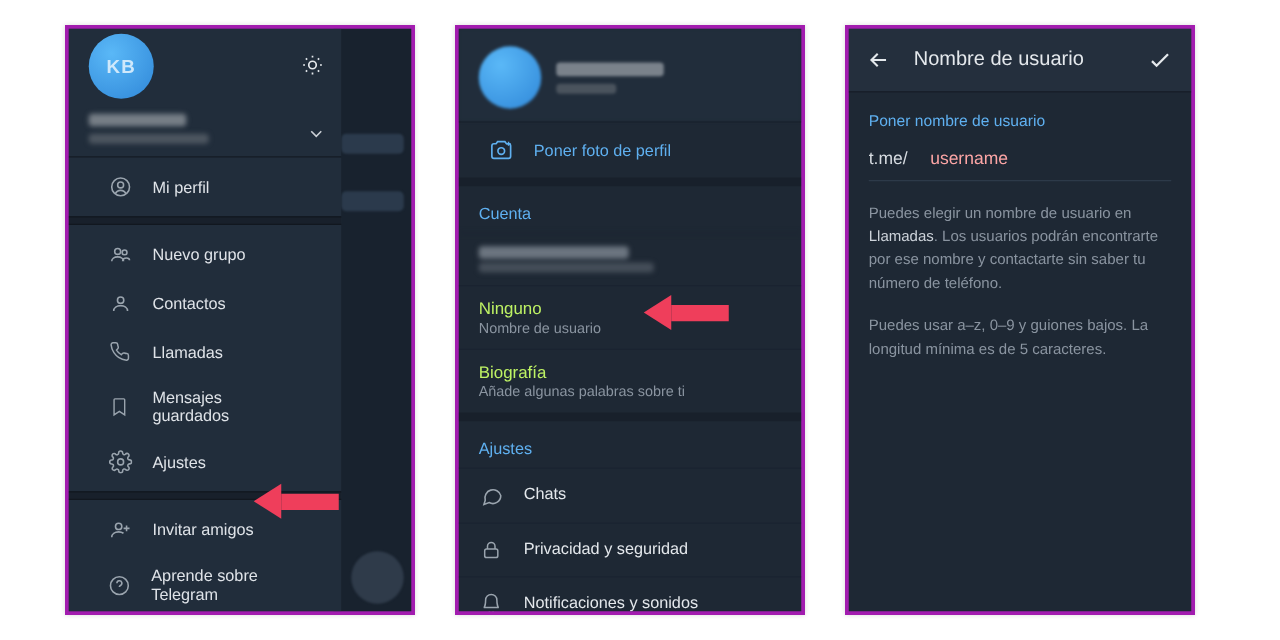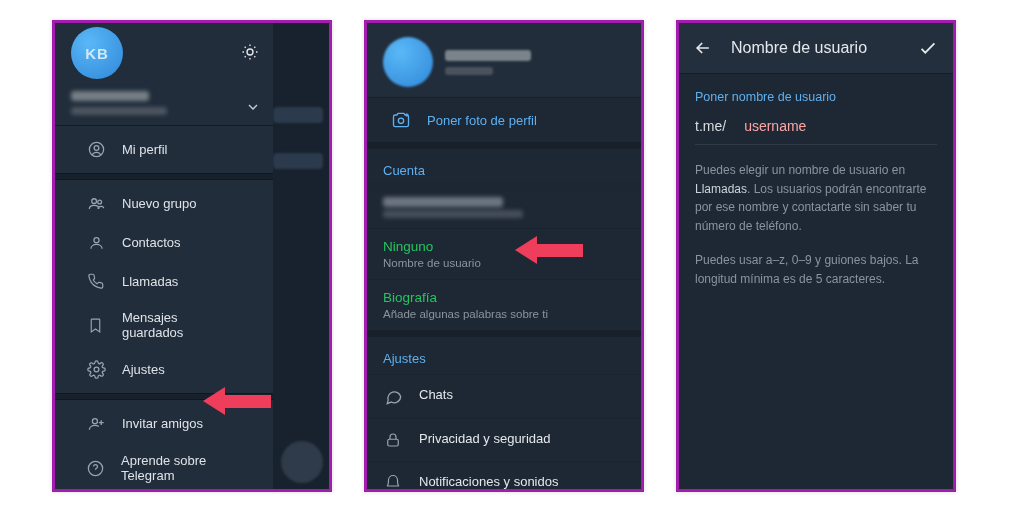--- a/index.html
+++ b/index.html
@@ -23,21 +23,21 @@
   .mi .ic { width:20px; display:flex; justify-content:center; color:#9aa4ae;}
   .divider { height:7px; background:#18202b; border-top:1px solid #11171f; border-bottom:1px solid #11171f;}
   
   .p2-head { display:flex; align-items:center; gap:12px; padding:14px 16px 10px; background:#212d3b; filter: blur(1.2px);}
   .p2-head .avatar { width:50px; height:50px;}
   .p2-head .nm { height:11px; width:86px; background:#7a828b; border-radius:3px;}
   .p2-head .sb { height:8px; width:48px; background:#4a535d; border-radius:3px; margin-top:6px;}
   .set-photo { display:flex; align-items:center; gap:16px; padding:12px 24px; color:#5fb0f0; border-top:1px solid #141b24;}
   .sec-h { padding:14px 16px 8px; color:#5fb0f0; font-size:13px; border-top:7px solid #18202b;}
   .row2 { padding:10px 16px; border-top:1px solid #1a2330;}
-  .row2 .top { color:#22c55e; font-size:13.5px;}
+  .row2 .top { color:#bef264; font-size:13.5px;}
   .row2 .sub { color:#8a94a0; font-size:11.5px; margin-top:3px;}
   .phone2 { filter:blur(2px);}
   .phone2 .top { height:10px; width:120px; background:#6c7580; border-radius:3px;}
   .phone2 .sub { height:8px; width:140px; background:#454e59; border-radius:3px;}
   .srow { display:flex; align-items:flex-start; gap:16px; padding:12px 16px; border-top:1px solid #1a2330;}
   .srow .ic2 { width:20px; display:flex; justify-content:center; color:#9aa4ae;}
   
   .p3-bar { display:flex; align-items:center; padding:14px 14px; gap:18px; background:#242f3d; border-bottom:1px solid #141b24;}
   .p3-bar .ttl { flex:1; font-size:16px; font-weight:500;}
   .p3-body { padding:16px;}

